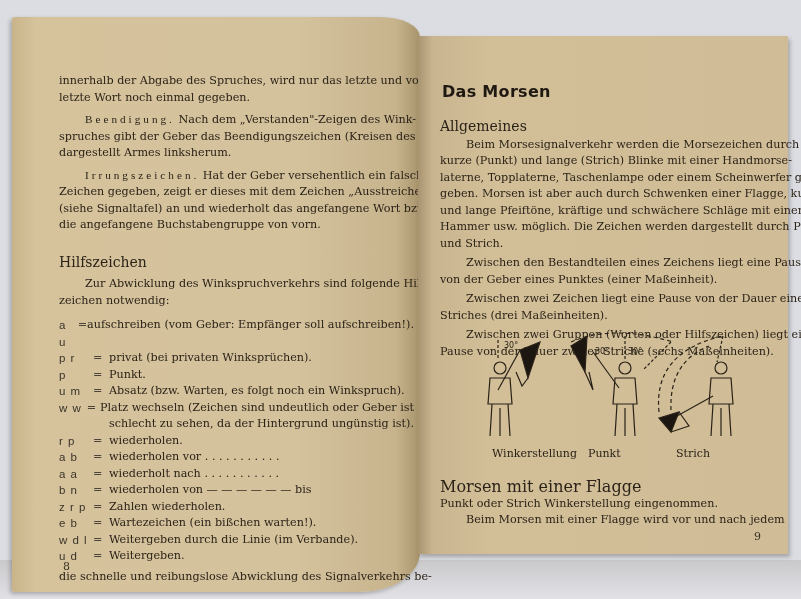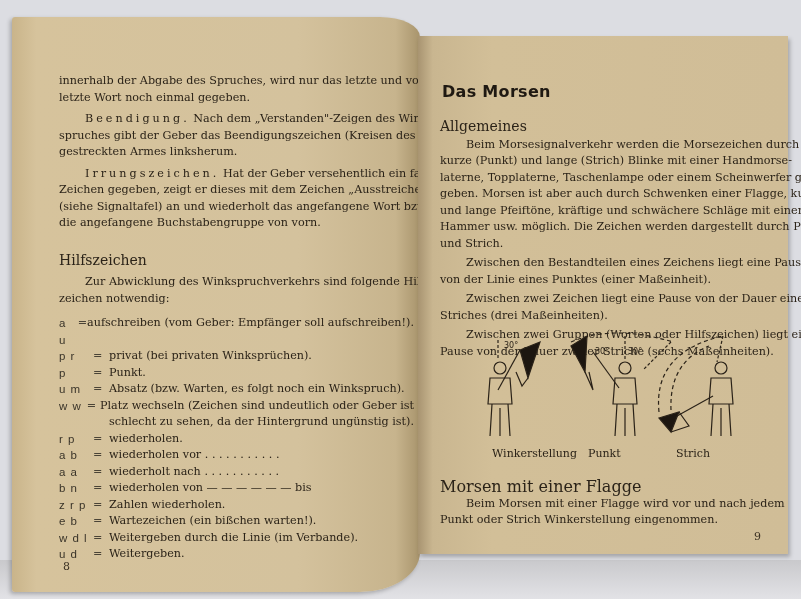--- a/index.html
+++ b/index.html
@@ -20,21 +20,21 @@
       box-shadow: -2px 2px 4px rgba(0,0,0,0.25);
     }
     .page-right {
       position: absolute; left: 418px; top: 36px; width: 370px; height: 518px;
       background: linear-gradient(90deg, #a89471 0%, #c9b690 4%, #d2bf98 20%, #d0bd97 100%);
       box-shadow: 2px 3px 4px rgba(0,0,0,0.25);
     }
     .text { color: #2b2318; font-size: 11.2px; line-height: 16.5px; }
     .line { white-space: nowrap; }
     .indent { padding-left: 26px; }
-    .spaced { letter-spacing: 3px; }
+    .spaced { letter-spacing: 3px; font-family: Liberation Serif, serif; }
     .h-section { font-size: 14px; color: #2b2318; }
     .h-title { font-family: "DejaVu Sans", sans-serif; font-weight: bold; font-size: 16px; color: #1f1912; letter-spacing: 0.3px; }
     .abbr-row { display: flex; }
     .abbr { width: 34px; font-family: "Liberation Sans", sans-serif; color: #3a3429; letter-spacing: 1px; font-size: 11.5px; }
     .eq { width: 16px; color: #4a4336; }
     .pageno { font-size: 11px; color: #3a3022; position: absolute; }
     .figure { position: absolute; }
     .fig-caption { position: absolute; font-size: 11px; color: #2b2318; white-space: nowrap; }
   </style>
 </head>
@@ -43,21 +43,21 @@
 <div class="backdrop-bottom"></div>
 
 <div class="page-left">
   <div class="text" style="position:absolute; left:47px; top:56px; width:355px;">
     <div class="line">innerhalb der Abgabe des Spruches, wird nur das letzte und vor-</div>
     <div class="line">letzte Wort noch einmal gegeben.</div>
 
     <div style="height:5px"></div>
     <div class="line indent"><span class="spaced">Beendigung.</span> <span>Nach dem „Verstanden"-Zeigen des Wink-</span></div>
     <div class="line">spruches gibt der Geber das Beendigungszeichen (Kreisen des aus-</div>
-    <div class="line">gestreckten Armes linksherum.</div>
+    <div class="line">dargestellt Armes linksherum.</div>
 
     <div style="height:5px"></div>
     <div class="line indent"><span class="spaced">Irrungszeichen.</span> <span>Hat der Geber versehentlich ein falsches</span></div>
     <div class="line">Zeichen gegeben, zeigt er dieses mit dem Zeichen „Ausstreichen"</div>
     <div class="line">(siehe Signaltafel) an und wiederholt das angefangene Wort bzw.</div>
     <div class="line">die angefangene Buchstabengruppe von vorn.</div>
 
     <div style="height:20px"></div>
     <div class="h-section">Hilfszeichen</div>
     <div style="height:6px"></div>
@@ -132,41 +132,42 @@
           <span class="line">Weitergeben durch die Linie (im Verbande).</span>
         </div>
       <div class="abbr-row">
           <span class="abbr">u d</span>
           <span class="eq">=</span>
           <span class="line">Weitergeben.</span>
         </div>
     </div>
 
     <div style="height:4px"></div>
+    <div class="line">die schnelle und reibungslose Abwicklung des Signalverkehrs be-</div>
 
   </div>
   <div class="pageno" style="left:51px; top:543px;">8</div>
 </div>
 
 <div class="page-right">
   <div style="position:absolute; left:24px; top:46px;" class="h-title">Das Morsen</div>
 
   <div class="text" style="position:absolute; left:22px; top:82px; width:330px;">
     <div class="h-section">Allgemeines</div>
     <div style="height:2px"></div>
     <div class="line indent">Beim Morsesignalverkehr werden die Morsezeichen durch</div>
     <div class="line">kurze (Punkt) und lange (Strich) Blinke mit einer Handmorse-</div>
     <div class="line">laterne, Topplaterne, Taschenlampe oder einem Scheinwerfer ge-</div>
     <div class="line">geben. Morsen ist aber auch durch Schwenken einer Flagge, kurze</div>
     <div class="line">und lange Pfeiftöne, kräftige und schwächere Schläge mit einem</div>
     <div class="line">Hammer usw. möglich. Die Zeichen werden dargestellt durch Punkt</div>
     <div class="line">und Strich.</div>
     <div style="height:3px"></div>
     <div class="line indent">Zwischen den Bestandteilen eines Zeichens liegt eine Pause</div>
-    <div class="line">von der Linie eines Punktes (einer Maßeinheit).</div>
+    <div class="line">von der Geber eines Punktes (einer Maßeinheit).</div>
     <div style="height:3px"></div>
     <div class="line indent">Zwischen zwei Zeichen liegt eine Pause von der Dauer eines</div>
     <div class="line">Striches (drei Maßeinheiten).</div>
     <div style="height:3px"></div>
     <div class="line indent">Zwischen zwei Gruppen (Worten oder Hilfszeichen) liegt eine</div>
     <div class="line">Pause von der Dauer zweier Striche (sechs Maßeinheiten).</div>
   </div>
 
   <svg class="figure" style="left:60px; top:296px;" width="260" height="110" viewBox="0 0 260 110">
     <g stroke="#2a2218" stroke-width="1.2" fill="none">
@@ -210,18 +211,18 @@
       <text x="117" y="22">30°</text>
       <text x="150" y="22">30°</text>
     </g>
   </svg>
   <div class="fig-caption" style="left:74px; top:411px;">Winkerstellung</div>
   <div class="fig-caption" style="left:170px; top:411px;">Punkt</div>
   <div class="fig-caption" style="left:258px; top:411px;">Strich</div>
 
   <div class="text" style="position:absolute; left:22px; top:443px; width:330px;">
     <div class="h-section" style="font-size:16px">Morsen mit einer Flagge</div>
+    <div class="line">Punkt oder Strich Winkerstellung eingenommen.</div>
     <div class="line indent">Beim Morsen mit einer Flagge wird vor und nach jedem</div>
-    <div class="line">Punkt oder Strich Winkerstellung eingenommen.</div>
   </div>
 
   <div class="pageno" style="left:336px; top:494px;">9</div>
 </div>
 
 </body></html>

